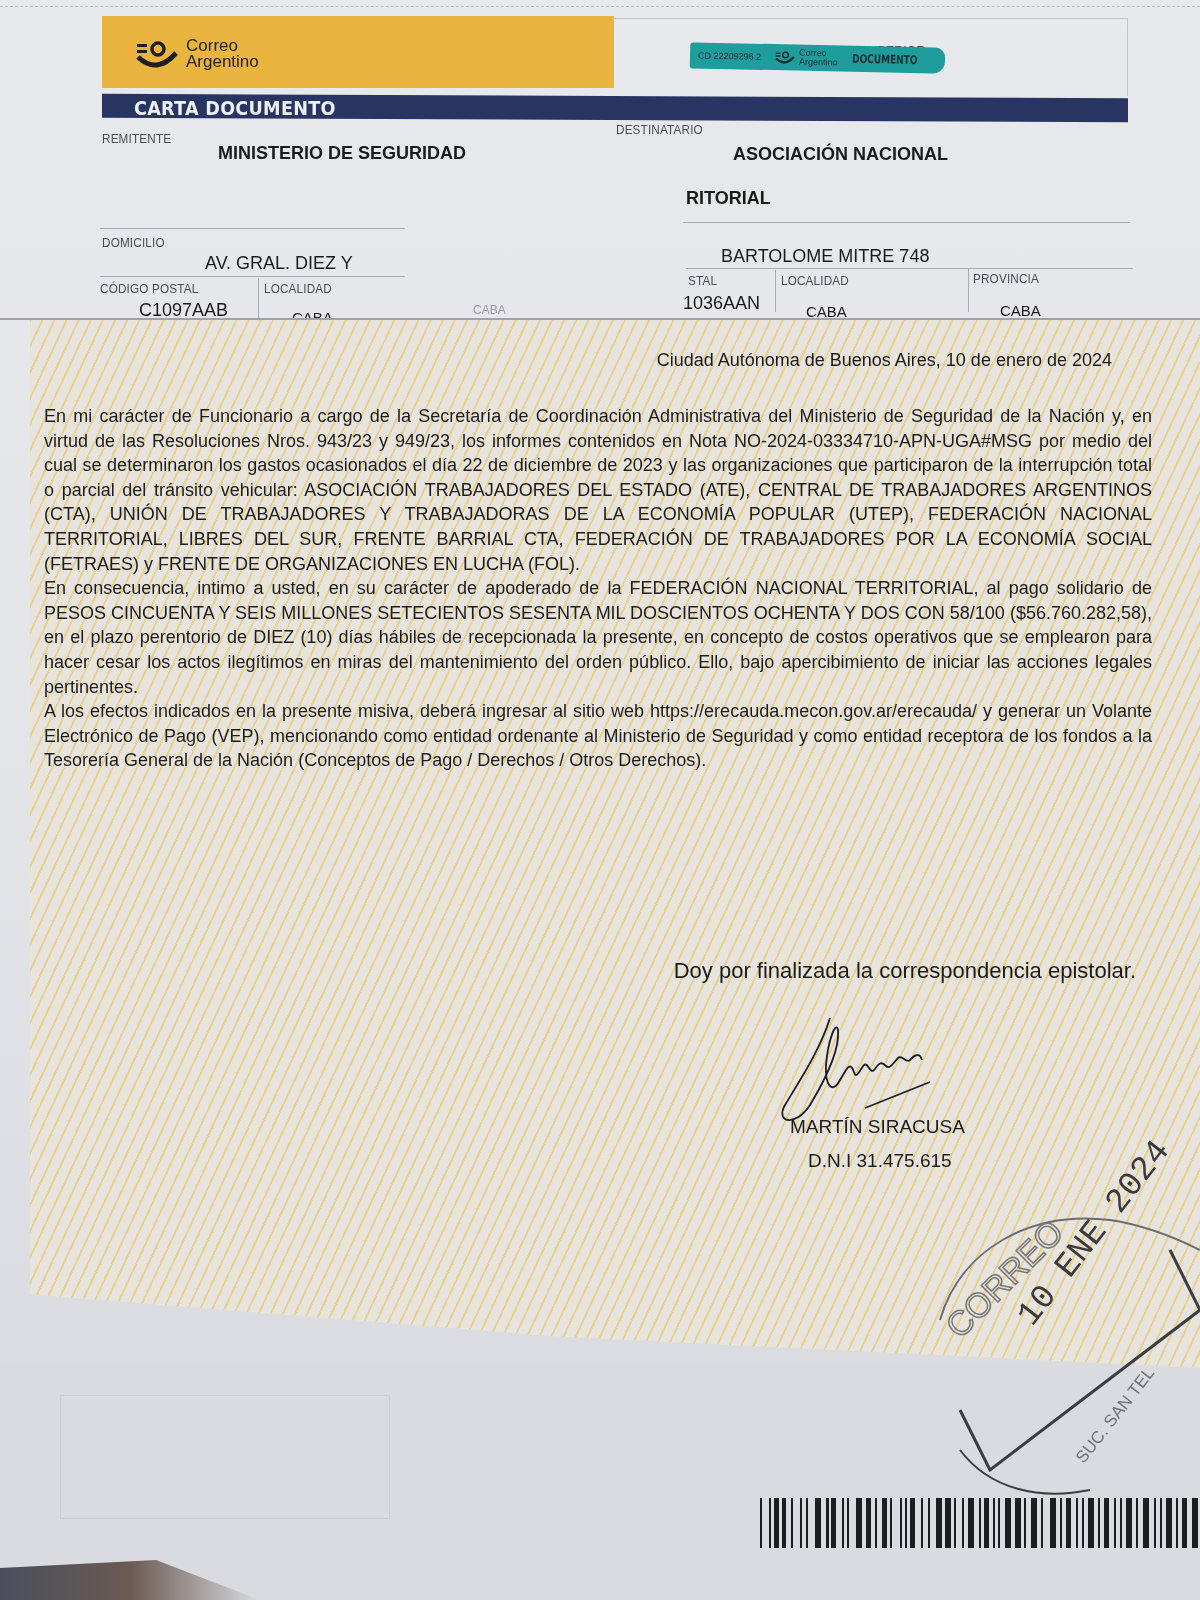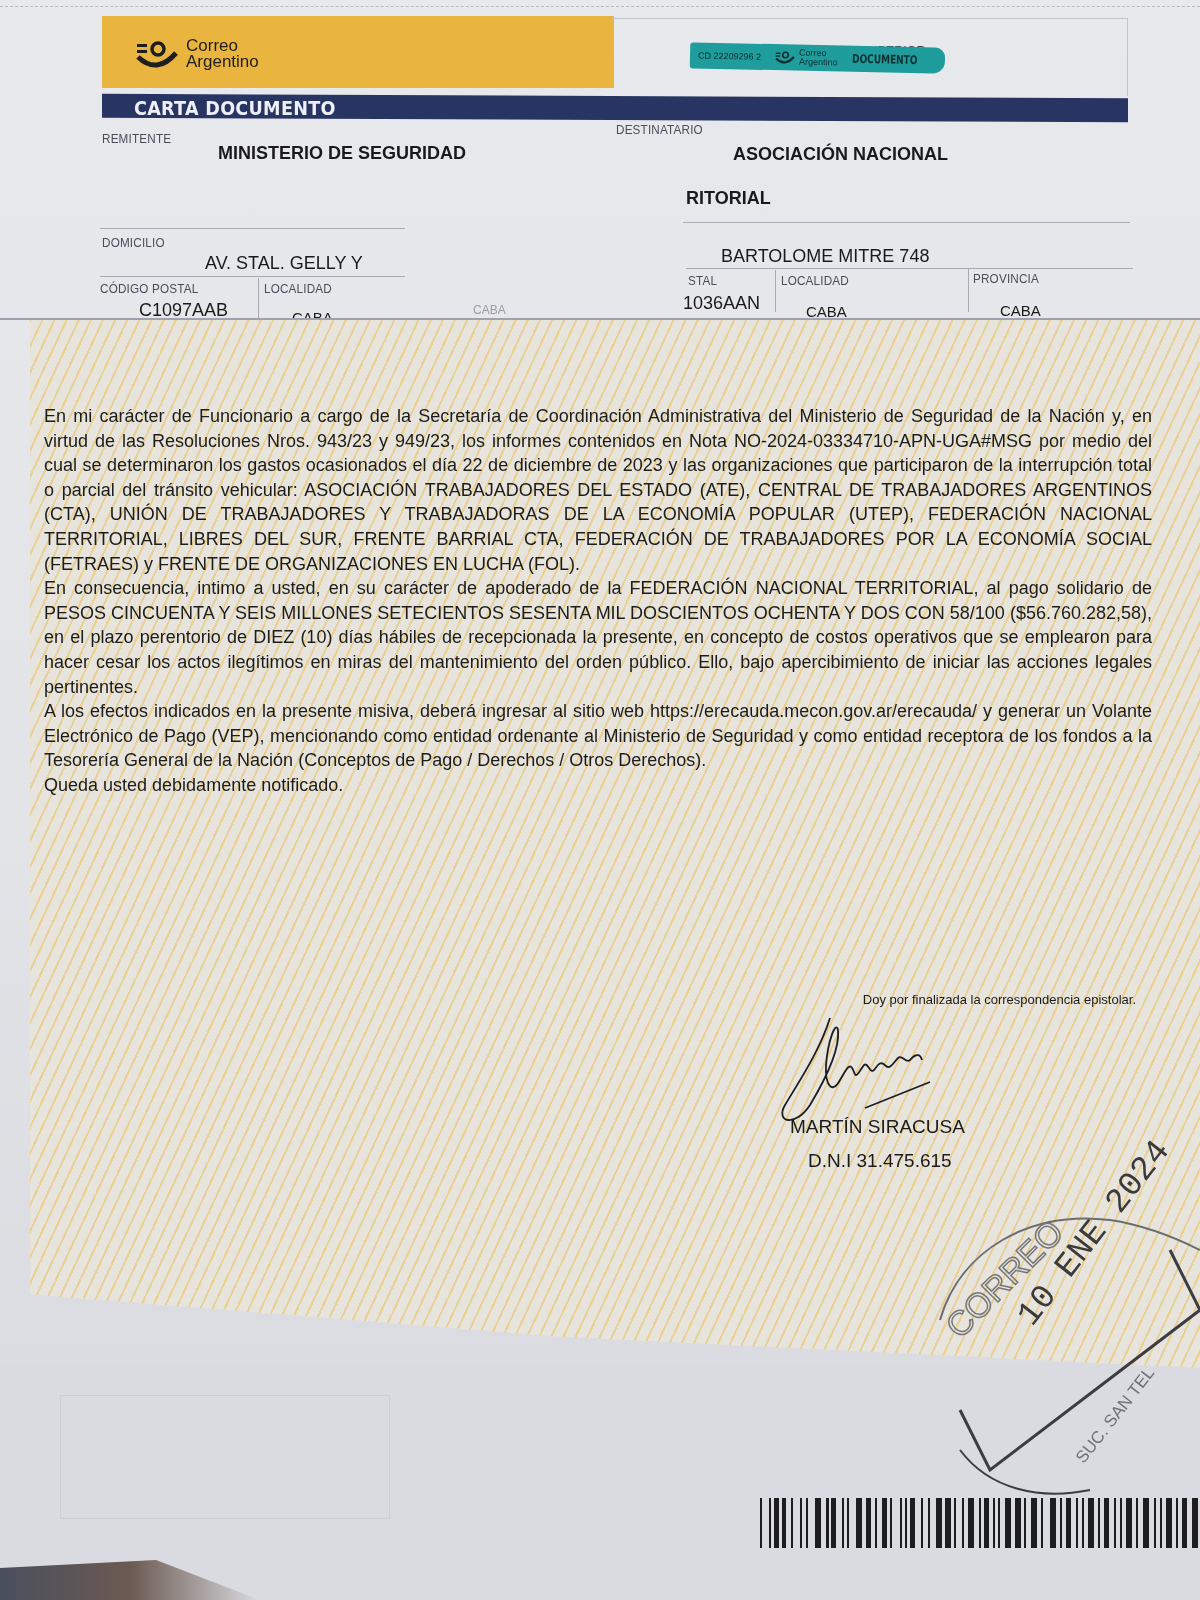--- a/index.html
+++ b/index.html
@@ -61,21 +61,21 @@
     clip-path: polygon(0 0, 100% 0, 100% 100%, 45% 97%, 0 93%);
   }
   .body-top-line { position: absolute; left: 0; top: 318px; width: 1200px; border-top: 2px solid #9ea2ad; }
 
   .date-line { position: absolute; right: 88px; top: 350px; font-size: 18px; }
   .letter {
     position: absolute; left: 44px; top: 404px; width: 1108px;
     font-size: 18px; line-height: 24.6px; text-align: justify; color: #1c1c1c;
   }
   .letter p { margin: 0; }
-  .closing { position: absolute; right: 64px; top: 958px; font-size: 13px; margin-top: 34px; }
+  .closing { position: absolute; right: 64px; top: 958px; font-size: 22px; }
   .signature { position: absolute; left: 770px; top: 1010px; width: 180px; height: 120px; }
   .signer { position: absolute; left: 790px; top: 1116px; font-size: 19px; }
   .dni { position: absolute; left: 808px; top: 1150px; font-size: 19px; }
 
   
   .stamp { position: absolute; left: 920px; top: 1190px; width: 280px; height: 320px; }
   .stamp-date {
     position: absolute; left: 1010px; top: 1310px; font-family: "Liberation Mono", monospace;
     font-size: 34px; color: #3a3a3d; transform: rotate(-52deg); transform-origin: left top; white-space: nowrap;
   }
@@ -125,21 +125,21 @@
     </span>
     <span class="oblea-doc">DOCUMENTO</span>
   </div>
   <div class="blue-band"></div>
   <div class="blue-title">CARTA DOCUMENTO</div>
 
   <div class="lbl" style="left:102px;top:131px;">REMITENTE</div>
   <div class="val-bold" style="left:218px;top:143px;text-align:center;">MINISTERIO DE SEGURIDAD</div>
   <div class="hline" style="left:100px;top:228px;width:305px;"></div>
   <div class="lbl" style="left:102px;top:235px;">DOMICILIO</div>
-  <div class="val" style="left:205px;top:253px;">AV. STAL. GELLY Y</div>
+  <div class="val" style="left:205px;top:253px;">AV. GRAL. DIEZ Y</div>
   <div class="hline" style="left:100px;top:276px;width:305px;"></div>
   <div class="lbl" style="left:100px;top:281px;">CÓDIGO POSTAL</div>
   <div class="val" style="left:139px;top:300px;">C1097AAB</div>
   <div class="vline" style="left:258px;top:278px;height:40px;"></div>
   <div class="lbl" style="left:264px;top:281px;">LOCALIDAD</div>
   <div class="val-sm" style="left:292px;top:302px;">CABA</div>
   <div class="val-sm" style="left:473px;top:296px;color:#9a9ca3;font-size:12px;">CABA</div>
 
   <div class="lbl" style="left:616px;top:122px;">DESTINATARIO</div>
   <div class="val-bold" style="left:733px;top:144px;">ASOCIACIÓN NACIONAL</div>
@@ -152,26 +152,26 @@
   <div class="vline" style="left:775px;top:270px;height:42px;"></div>
   <div class="lbl" style="left:781px;top:273px;">LOCALIDAD</div>
   <div class="val-sm" style="left:806px;top:296px;">CABA</div>
   <div class="vline" style="left:968px;top:268px;height:44px;"></div>
   <div class="lbl" style="left:973px;top:271px;">PROVINCIA</div>
   <div class="val-sm" style="left:1000px;top:295px;">CABA</div>
 
   <div class="striped"></div>
   <div class="body-top-line"></div>
 
+  <div class="date-line">Ciudad Autónoma de Buenos Aires, 10 de enero de 2024</div>
 
   <div class="letter">
     <p>En mi carácter de Funcionario a cargo de la Secretaría de Coordinación Administrativa del Ministerio de Seguridad de la Nación y, en virtud de las Resoluciones Nros. 943/23 y 949/23, los informes contenidos en Nota NO-2024-03334710-APN-UGA#MSG por medio del cual se determinaron los gastos ocasionados el día 22 de diciembre de 2023 y las organizaciones que participaron de la interrupción total o parcial del tránsito vehicular: ASOCIACIÓN TRABAJADORES DEL ESTADO (ATE), CENTRAL DE TRABAJADORES ARGENTINOS (CTA), UNIÓN DE TRABAJADORES Y TRABAJADORAS DE LA ECONOMÍA POPULAR (UTEP), FEDERACIÓN NACIONAL TERRITORIAL, LIBRES DEL SUR, FRENTE BARRIAL CTA, FEDERACIÓN DE TRABAJADORES POR LA ECONOMÍA SOCIAL (FETRAES) y FRENTE DE ORGANIZACIONES EN LUCHA (FOL).</p>
     <p>En consecuencia, intimo a usted, en su carácter de apoderado de la FEDERACIÓN NACIONAL TERRITORIAL, al pago solidario de PESOS CINCUENTA Y SEIS MILLONES SETECIENTOS SESENTA MIL DOSCIENTOS OCHENTA Y DOS CON 58/100 ($56.760.282,58), en el plazo perentorio de DIEZ (10) días hábiles de recepcionada la presente, en concepto de costos operativos que se emplearon para hacer cesar los actos ilegítimos en miras del mantenimiento del orden público. Ello, bajo apercibimiento de iniciar las acciones legales pertinentes.</p>
     <p>A los efectos indicados en la presente misiva, deberá ingresar al sitio web https://erecauda.mecon.gov.ar/erecauda/ y generar un Volante Electrónico de Pago (VEP), mencionando como entidad ordenante al Ministerio de Seguridad y como entidad receptora de los fondos a la Tesorería General de la Nación (Conceptos de Pago / Derechos / Otros Derechos).</p>
-    <p style="text-align:left">Queda usted debidamente notificado.</p>
   </div>
 
   <div class="closing">Doy por finalizada la correspondencia epistolar.</div>
 
   <svg class="signature" viewBox="0 0 180 120">
     <path d="M60 8 C50 40 30 70 15 95 C5 112 25 118 40 95 C55 70 70 40 68 20 C66 10 58 30 56 55 C55 75 62 85 70 70 C76 60 80 50 84 62 C86 70 90 60 94 55 C98 52 100 64 104 60 C108 55 110 50 116 56 C120 60 124 52 128 48 C132 44 136 54 140 50 C144 45 150 42 152 50" fill="none" stroke="#1d1d24" stroke-width="1.8"></path>
     <path d="M95 98 L160 72" fill="none" stroke="#1d1d24" stroke-width="1.8"></path>
   </svg>
   <div class="signer">MARTÍN SIRACUSA</div>
   <div class="dni">D.N.I 31.475.615</div>

